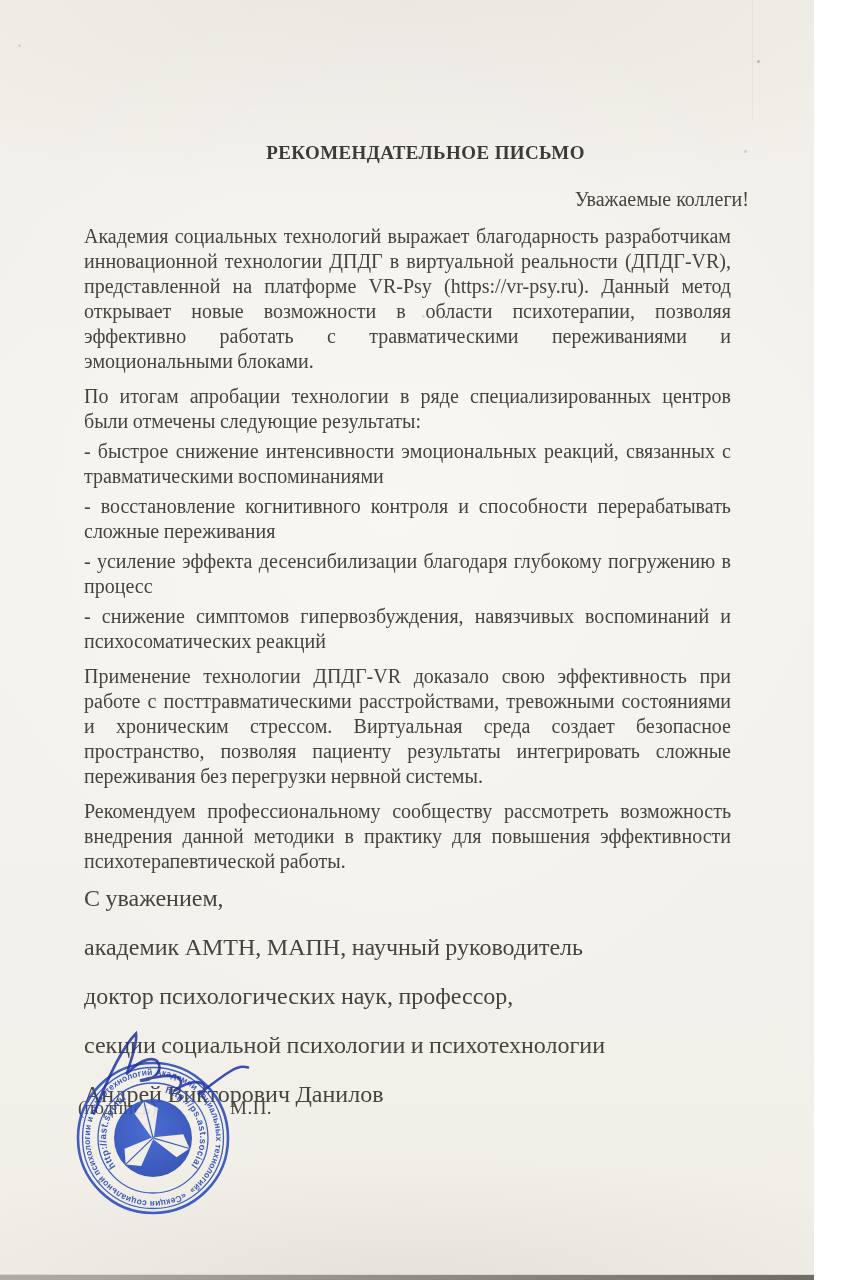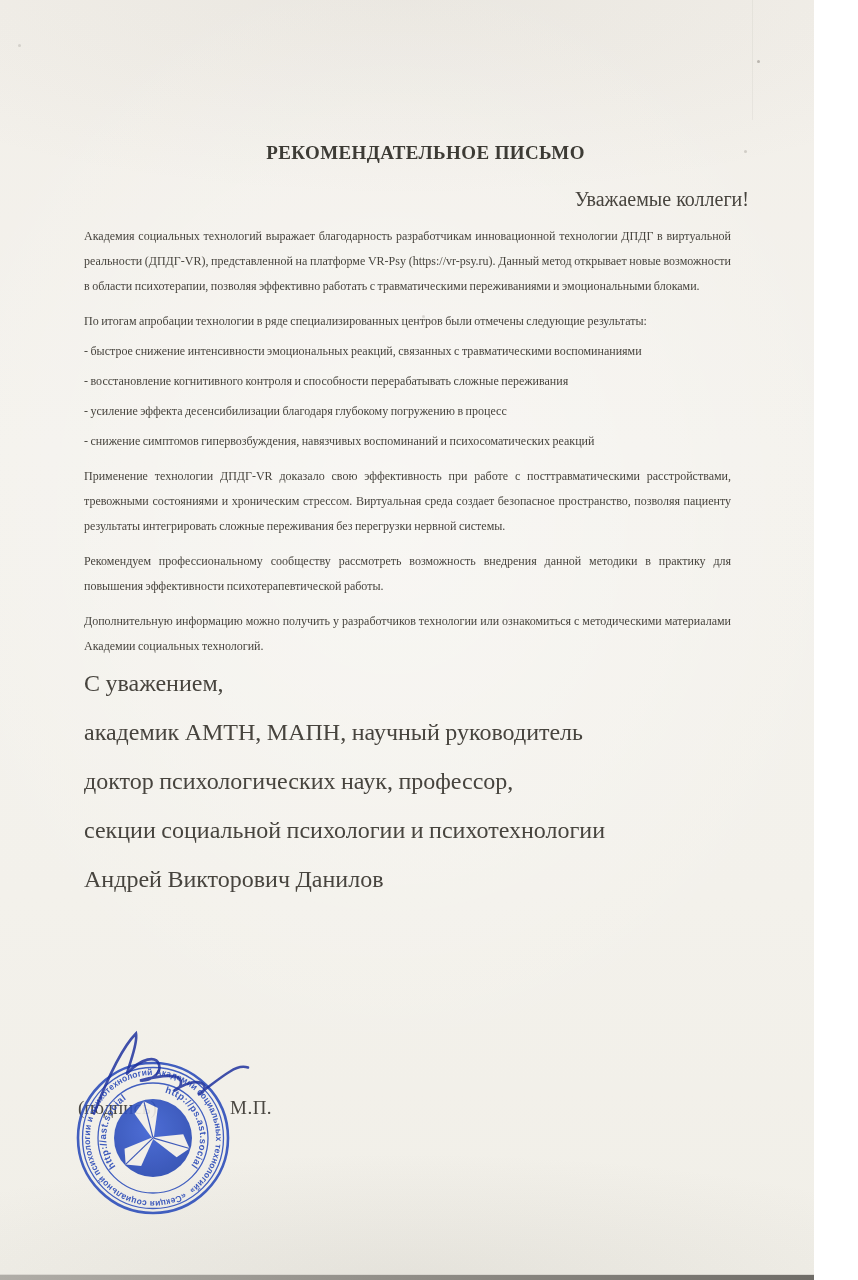--- a/index.html
+++ b/index.html
@@ -15,21 +15,21 @@
       radial-gradient(140% 28% at 50% 0%, rgba(130,124,112,.07), rgba(0,0,0,0) 55%),
       radial-gradient(160% 22% at 50% 100%, rgba(120,115,105,.10), rgba(0,0,0,0) 45%);
   }
   .letter{position:absolute;inset:0;padding:142px 83px 0 84px;box-sizing:border-box;}
   .title{
     margin:0;position:relative;left:18px;text-align:center;
     font-size:19px;font-weight:bold;letter-spacing:.4px;color:#3d3b35;
   }
   .salutation{margin:24px 0 0;position:relative;left:18px;text-align:right;font-size:20px;}
   .para{
-    margin:10px 0 0;font-size:12px;line-height:25px;
+    margin:10px 0 0;font-size:20px;line-height:25px;
     text-align:justify;text-align-last:left;word-spacing:-0.5px;
   }
   .para.first{margin-top:13px;}
   .bullet{margin-top:5px;}
   .close{margin-top:13px;font-size:24px;line-height:25px;word-spacing:-0.5px;}
   .regards{margin-top:12px;}
   .sig-row{position:absolute;left:78px;top:1097px;width:320px;height:26px;font-size:19px;color:#4a4741;}
   .sig-label{position:absolute;left:0;top:0;}
   .seal-label{position:absolute;left:152px;top:0;letter-spacing:.5px;}
   .stamp{position:absolute;left:63px;top:1048px;width:180px;height:180px;opacity:.9;}
@@ -60,21 +60,20 @@
     <p class="salutation">Уважаемые коллеги!</p>
 
     <p class="para first">Академия социальных технологий выражает благодарность разработчикам инновационной технологии ДПДГ в виртуальной реальности (ДПДГ-VR), представленной на платформе VR-Psy (https://vr-psy.ru). Данный метод открывает новые возможности в области психотерапии, позволяя эффективно работать с травматическими переживаниями и эмоциональными блоками.</p>
     <p class="para">По итогам апробации технологии в ряде специализированных центров были отмечены следующие результаты:</p>
     <p class="para bullet">- быстрое снижение интенсивности эмоциональных реакций, связанных с травматическими воспоминаниями</p>
     <p class="para bullet">- восстановление когнитивного контроля и способности перерабатывать сложные переживания</p>
     <p class="para bullet">- усиление эффекта десенсибилизации благодаря глубокому погружению в процесс</p>
     <p class="para bullet">- снижение симптомов гипервозбуждения, навязчивых воспоминаний и психосоматических реакций</p>
     <p class="para">Применение технологии ДПДГ-VR доказало свою эффективность при работе с посттравматическими расстройствами, тревожными состояниями и хроническим стрессом. Виртуальная среда создает безопасное пространство, позволяя пациенту результаты интегрировать сложные переживания без перегрузки нервной системы.</p>
     <p class="para">Рекомендуем профессиональному сообществу рассмотреть возможность внедрения данной методики в практику для повышения эффективности психотерапевтической работы.</p>
-    <p class="para">Дополнительную информацию можно получить у разработчиков технологии или ознакомиться с методическими материалами Академии социальных технологий.</p>
 
     <p class="close regards">С уважением,</p>
     <p class="close">академик АМТН, МАПН, научный руководитель</p>
     <p class="close">доктор психологических наук, профессор,</p>
     <p class="close">секции социальной психологии и психотехнологии</p>
     <p class="close">Андрей Викторович Данилов</p>
   </div>
 
   <div class="sig-row">
     <span class="sig-label">(подпись)</span>

